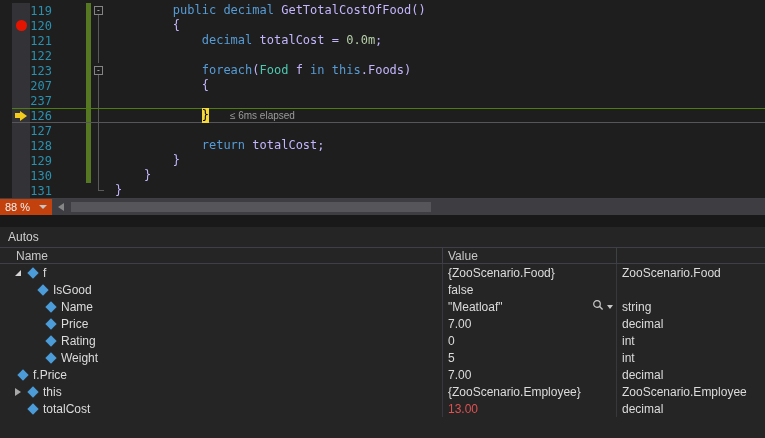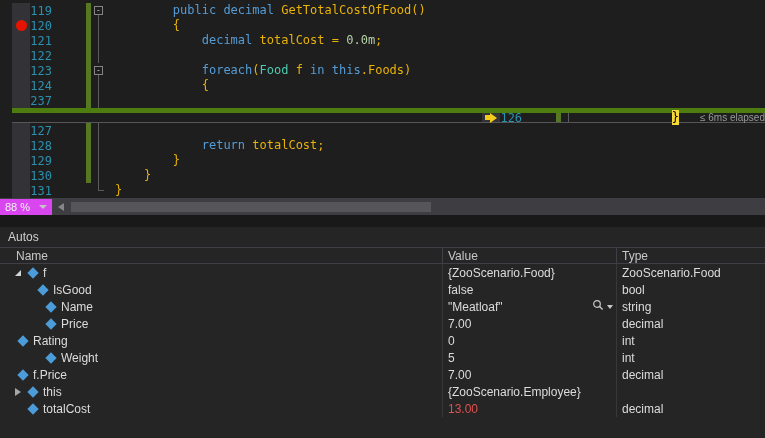--- a/index.html
+++ b/index.html
@@ -5,47 +5,47 @@
   * { box-sizing: border-box; }
   html,body { margin:0; padding:0; }
   body {
     width:765px; height:438px; overflow:hidden; position:relative;
     background:#1E1E1E; font-family:"Liberation Sans", sans-serif;
   }
   
   .editor { background:#1E1E1E; }
   .code-area { padding-top:3px; height:198px; overflow:hidden;padding-left:12px; }
   .line { display:flex; align-items:center; height:15px; }
-  .line-current { border-top:5px solid #4d7c0f; border-bottom:1px solid #55555A;justify-content:flex-end; }
+  .line-current { border-top:1px solid #4d7c0f; border-bottom:1px solid #55555A; }
   .bp-margin { width:18px; height:100%; background:#333337; flex:none; display:flex; align-items:center; justify-content:center; }
   .bp-dot { width:11px; height:11px; border-radius:50%; background:var(--breakpoint,#E51400); }
   .dbg-arrow { display:flex; align-items:center; }
   .arrow-rect { width:5px; height:5px; background:var(--current_arrow,#F2CB1D); }
   .arrow-tri { width:0; height:0; border-top:5px solid transparent; border-bottom:5px solid transparent; border-left:7px solid var(--current_arrow,#F2CB1D); }
   .line-num { width:26px; flex:none; text-align:right; padding-right:4px; color:var(--line_number,#2B91AF); font:12px "DejaVu Sans Mono", monospace; }
   .sel-margin { width:30px; flex:none; height:100%; }
   .change-bar { width:5px; flex:none; height:100%; }
   .change-bar.changed { background:var(--change_bar,#577822); }
   .outline-margin { width:16px; flex:none; height:100%; position:relative; }
   .fold-box { width:9px; height:9px; border:1px solid #848484; background:#1E1E1E; color:#C8C8C8;
               font:8px/7px "DejaVu Sans Mono", monospace; text-align:center; position:absolute; left:3px; top:3px; z-index:2; }
   .fold-line { position:absolute; left:7px; width:1px; background:#5A5A5A; }
   .seg-full { top:0; bottom:0; }
   .seg-bottom { top:12px; bottom:0; }
   .seg-top { top:0; height:8px; }
   .fold-end { position:absolute; left:7px; top:7px; width:6px; height:1px; background:#5A5A5A; }
   .code-text { font:12px/15px "DejaVu Sans Mono", monospace; white-space:pre; color:#DCDCDC; padding-left:8px; display:flex; align-items:center; }
-  .tk-pl { color:#eab308; }
+  .tk-pl { color:#c4b5fd; }
   .tk-kw { color:var(--keyword,#569CD6); }
   .tk-ty { color:var(--type_name,#4EC9B0); }
   .tk-lit { color:var(--literal,#B5CEA8); }
   .tk-hl { background:var(--statement_highlight,#F5D839); color:#000; }
   .perf { color:#9B9B9B; font:10px "Liberation Sans", sans-serif; margin-left:21px; white-space:nowrap; }
   
-  .editor-bottombar { height:17px; display:flex; background:#d946ef; border-top:1px solid #3F3F46; }
+  .editor-bottombar { height:17px; display:flex; background:#c2410c; border-top:1px solid #3F3F46; }
   .zoom-combo { width:52px; flex:none; display:flex; align-items:center; justify-content:space-between; padding:0 5px; color:#F1F1F1; font-size:11px; }
   .zoom-caret { width:0; height:0; border-left:4px solid transparent; border-right:4px solid transparent; border-top:4px solid #C5C5C5; }
   .hscroll { flex:1; background:#3E3E42; display:flex; align-items:center; position:relative; border-left:1px solid #3F3F46; }
   .scroll-left-arrow { width:16px; flex:none; display:flex; align-items:center; justify-content:center; }
   .scroll-left-arrow .tri { width:0; height:0; border-top:4px solid transparent; border-bottom:4px solid transparent; border-right:6px solid #868686; }
   .hthumb { position:absolute; left:18px; top:3px; height:10px; width:360px; background:#55555A; }
   
   .splitter { height:12px; background:#191919; }
   
   .autos { background:#252526; height:211px; color:#DCDCDC; }
@@ -125,21 +125,21 @@
         <div class="sel-margin"></div>
         <div class="change-bar changed"></div>
         <div class="outline-margin">
           <div class="fold-line seg-bottom"></div>
           <div class="fold-box">-</div>
         </div>
         <div class="code-text"><span class="tk-pl">            </span><span class="tk-kw">foreach</span><span class="tk-pl">(</span><span class="tk-ty">Food</span><span class="tk-pl"> f </span><span class="tk-kw">in</span><span class="tk-pl"> </span><span class="tk-kw">this</span><span class="tk-pl">.Foods)</span></div>
       </div>
       <div class="line">
         <div class="bp-margin"></div>
-        <div class="line-num">124</div>
+        <div class="line-num">207</div>
         <div class="sel-margin"></div>
         <div class="change-bar changed"></div>
         <div class="outline-margin">
           <div class="fold-line seg-full"></div>
         </div>
         <div class="code-text"><span class="tk-pl">            {</span></div>
       </div>
       <div class="line">
         <div class="bp-margin"></div>
         <div class="line-num">237</div>
@@ -230,21 +230,20 @@
   </div>
 </div>
 
 <div class="splitter"></div>
 
 <div class="autos">
   <div class="autos-title">Autos</div>
   <div class="grid-header">
     <div class="hcell hcell-name">Name</div>
     <div class="hcell hcell-value">Value</div>
-    <div class="hcell hcell-type">Type</div>
   </div>
   <div id="autos-rows">
       <div class="grid-row">
         <div class="cell cell-name" style="padding-left: 10px;">
           <div class="exp">
             <div class="exp-expanded"></div>
           </div>
           <div class="icon-wrap">
             <div class="icon-field"></div>
           </div>
@@ -260,23 +259,20 @@
       <div class="grid-row">
         <div class="cell cell-name" style="padding-left: 20px;">
           <div class="exp"></div>
           <div class="icon-wrap">
             <div class="icon-field"></div>
           </div>
           <span class="row-label">IsGood</span>
         </div>
         <div class="cell cell-value">
           <span>false</span>
-        </div>
-        <div class="cell cell-type">
-          <span>bool</span>
         </div>
       </div>
       <div class="grid-row">
         <div class="cell cell-name" style="padding-left: 28px;">
           <div class="exp"></div>
           <div class="icon-wrap">
             <div class="icon-field"></div>
           </div>
           <span class="row-label">Name</span>
         </div>
@@ -303,21 +299,21 @@
           <span class="row-label">Price</span>
         </div>
         <div class="cell cell-value">
           <span>7.00</span>
         </div>
         <div class="cell cell-type">
           <span>decimal</span>
         </div>
       </div>
       <div class="grid-row">
-        <div class="cell cell-name" style="">
+        <div class="cell cell-name" style="padding-left: 28px;">
           <div class="exp"></div>
           <div class="icon-wrap">
             <div class="icon-field"></div>
           </div>
           <span class="row-label">Rating</span>
         </div>
         <div class="cell cell-value">
           <span>0</span>
         </div>
         <div class="cell cell-type">
@@ -359,20 +355,23 @@
           <div class="exp">
             <div class="exp-collapsed"></div>
           </div>
           <div class="icon-wrap">
             <div class="icon-field"></div>
           </div>
           <span class="row-label">this</span>
         </div>
         <div class="cell cell-value">
           <span>{ZooScenario.Employee}</span>
+        </div>
+        <div class="cell cell-type">
+          <span>ZooScenario.Employee</span>
         </div>
       </div>
       <div class="grid-row">
         <div class="cell cell-name" style="padding-left: 10px;">
           <div class="exp"></div>
           <div class="icon-wrap">
             <div class="icon-field"></div>
           </div>
           <span class="row-label">totalCost</span>
         </div>

